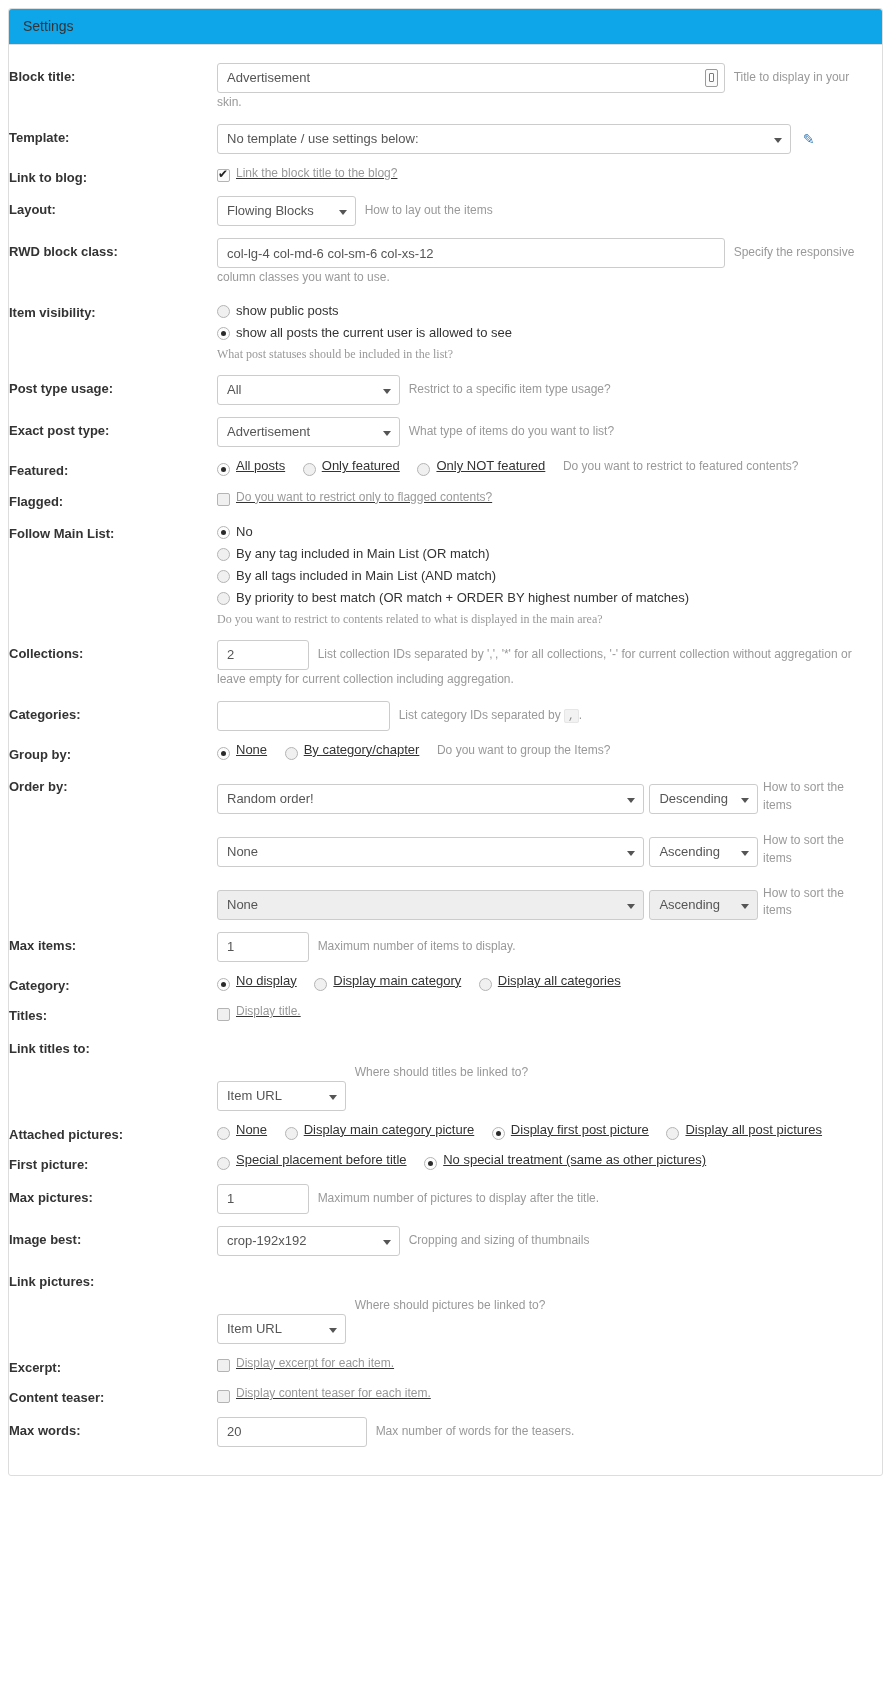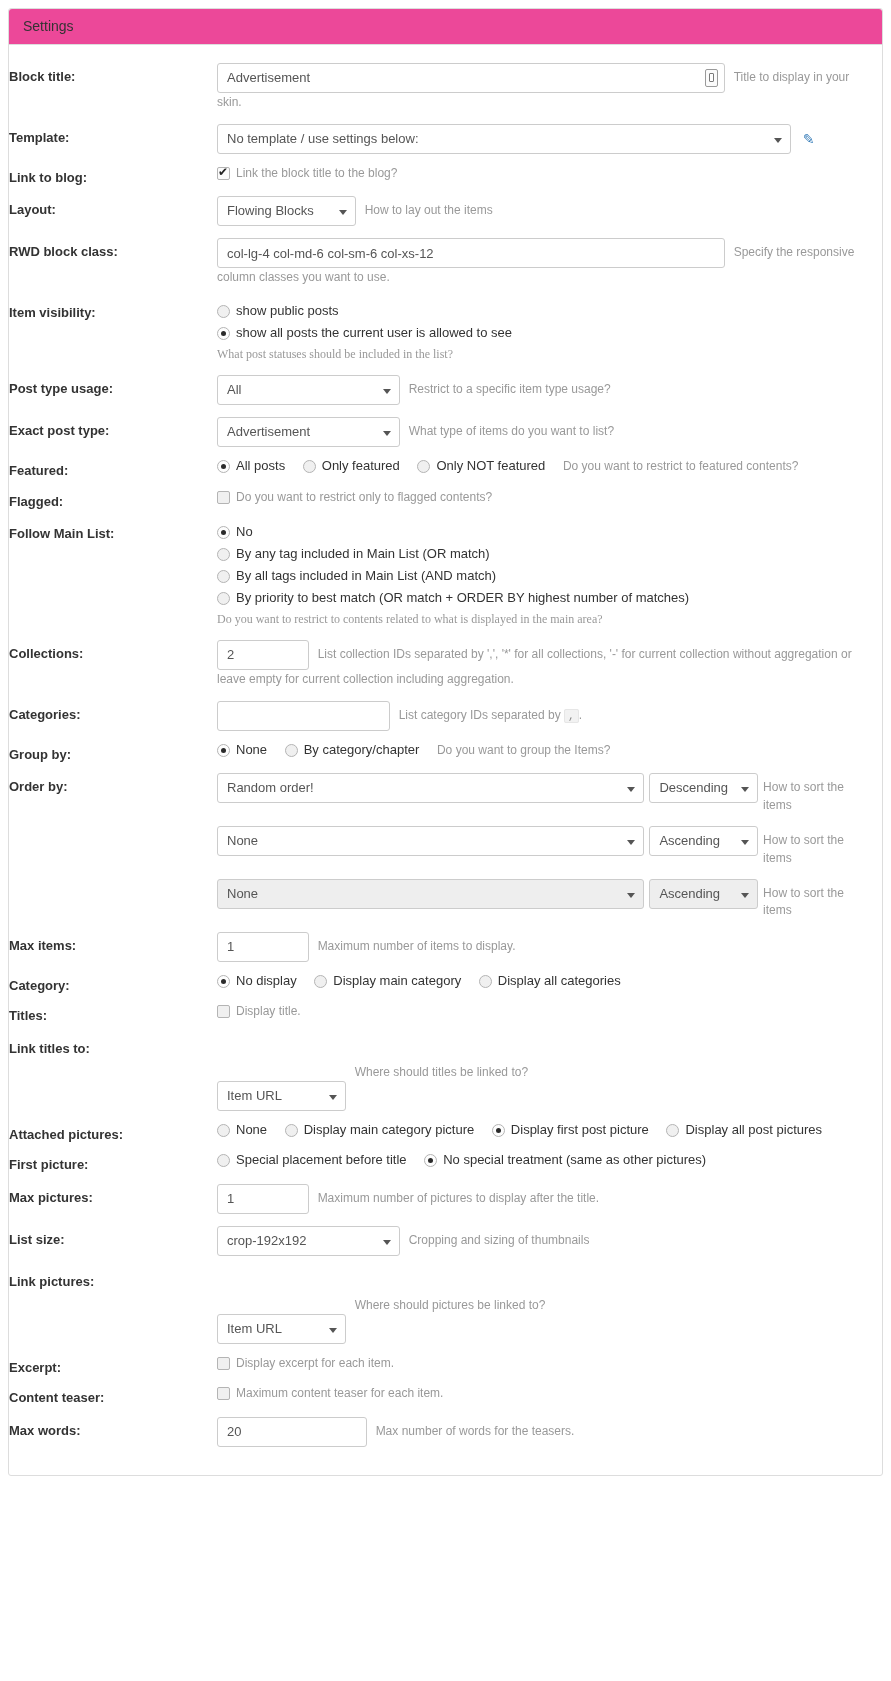--- a/index.html
+++ b/index.html
@@ -16,21 +16,21 @@
     color: #333333;
   }
 
   .panel {
     margin: 8px 8px 0 8px;
     border: 1px solid #dddddd;
     border-radius: 3px;
     background: #ffffff;
   }
   .panel-heading {
-    background: #ec4899;
+    background: #0ea5e9;
     border-bottom: 1px solid #dddddd;
     padding: 9px 14px;
     border-radius: 3px 3px 0 0;
   }
   .panel-title {
     font-size: 14px;
     color: #333333;
     line-height: 1.2;
   }
   .panel-body {
@@ -163,23 +163,24 @@
     border-radius: 2px;
     padding: 0 3px;
     font-family: "Liberation Mono", monospace;
     font-size: 11px;
     color: #888888;
   }
 
   
   .opt {
     display: inline-flex;
-    align-items: center;
+    align-items: flex-end;
     margin-right: 14px;
     vertical-align: middle;
+    text-decoration: underline;
   }
   .opt-block { display: flex; align-items: center; margin: 3px 0 3px 0; }
   .radio {
     width: 13px; height: 13px;
     min-width: 13px;
     border-radius: 50%;
     border: 1px solid #b4b4b4;
     background: #f0f0f0;
     margin-right: 6px;
     position: relative;
@@ -216,21 +217,21 @@
 
   .edit-icon {
     display: inline-block;
     vertical-align: middle;
     margin-left: 8px;
     color: #337ab7;
     font-size: 14px;
     line-height: 1;
   }
 
-  .ordrow { display: flex; align-items: flex-start; }
+  .ordrow { display: flex; align-items: flex-end; }
   .ordrow .gap { width: 6px; }
   .nowrap { white-space: nowrap; }
 </style>
 </head>
 <body>
 
 <div class="panel">
 
   <div class="panel-heading">
     <div class="panel-title">Settings</div>
@@ -517,21 +518,21 @@
 
     <div class="row">
       <div class="lbl">Max pictures:</div>
       <div class="ctl">
         <input class="inp inp-xs" type="text" value="1" style="">
         <span class="hint hint-inline">Maximum number of pictures to display after the title.</span>
       </div>
     </div>
 
     <div class="row">
-      <div class="lbl">List size:</div>
+      <div class="lbl">Image best:</div>
       <div class="ctl">
         <span class="sel sel-lg">crop-192x192</span>
         <span class="hint hint-inline">Cropping and sizing of thumbnails</span>
       </div>
     </div>
 
     <div class="row">
       <div class="lbl">Link pictures:</div>
       <div class="ctl">
         <span class="sel sel-sm">Item URL</span>
@@ -547,21 +548,21 @@
           <span class="opt-lbl-muted">Display excerpt for each item.</span>
         </span>
       </div>
     </div>
 
     <div class="row row-tight">
       <div class="lbl">Content teaser:</div>
       <div class="ctl">
         <span class="opt">
           <span class="cbx"></span>
-          <span class="opt-lbl-muted">Maximum content teaser for each item.</span>
+          <span class="opt-lbl-muted">Display content teaser for each item.</span>
         </span>
       </div>
     </div>
 
     <div class="row">
       <div class="lbl">Max words:</div>
       <div class="ctl">
         <input class="inp inp-sm" type="text" value="20" style="">
         <span class="hint hint-inline">Max number of words for the teasers.</span>
       </div>

